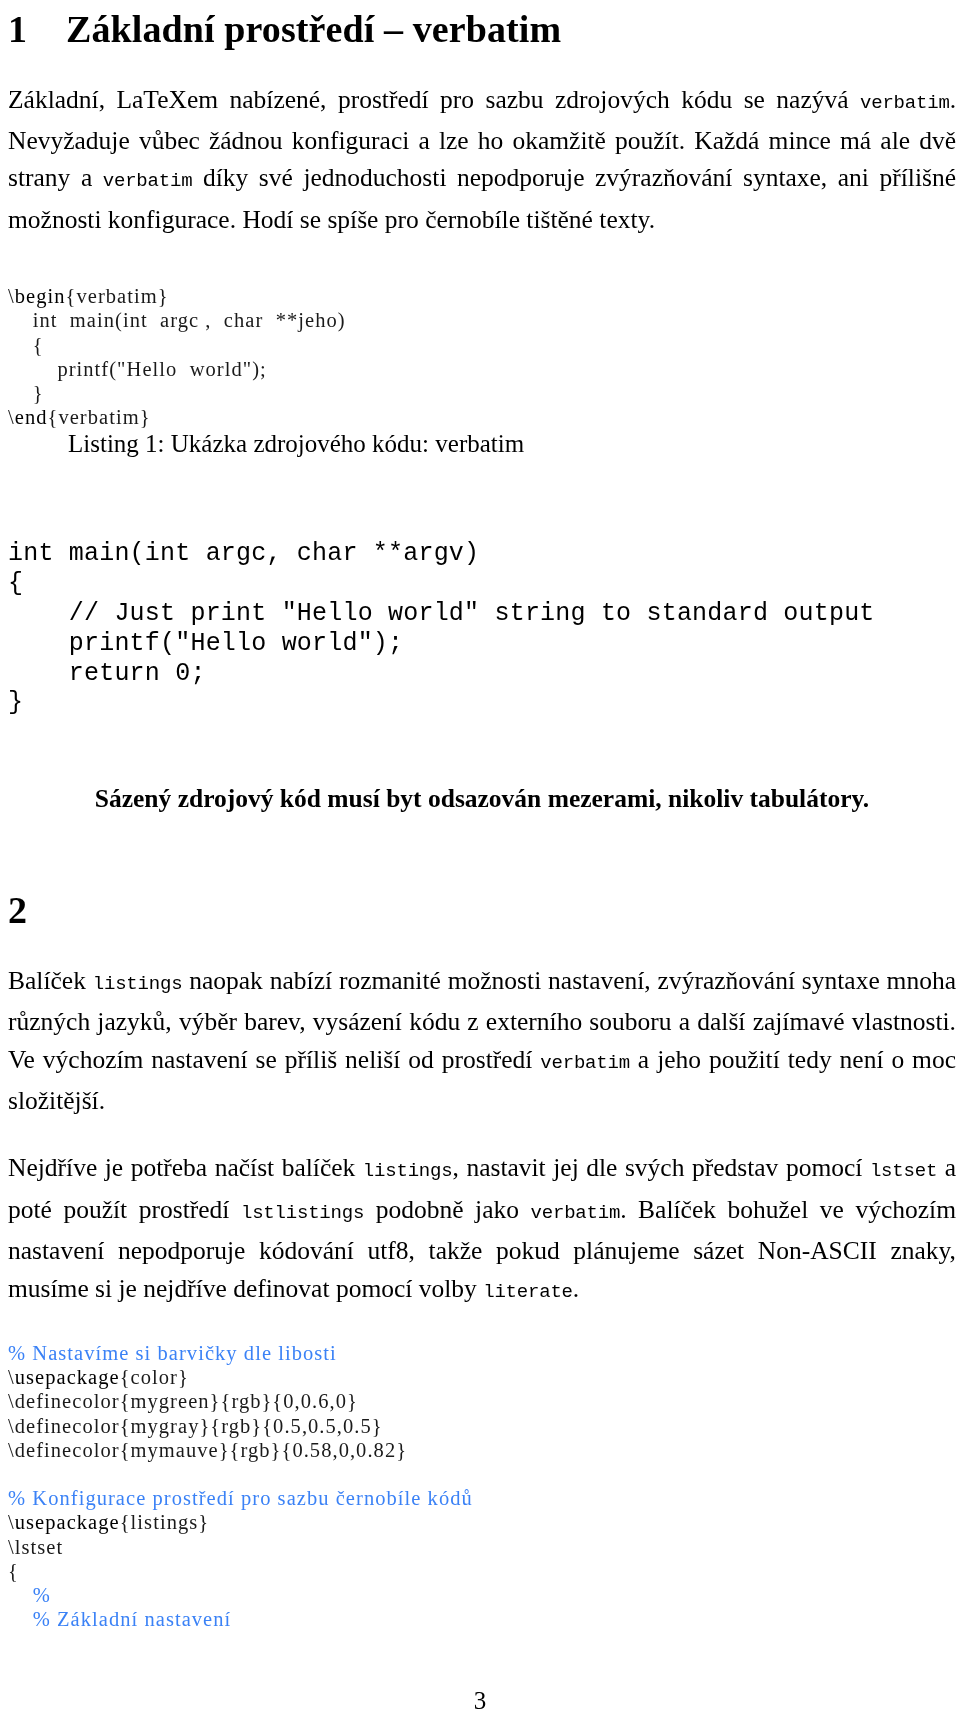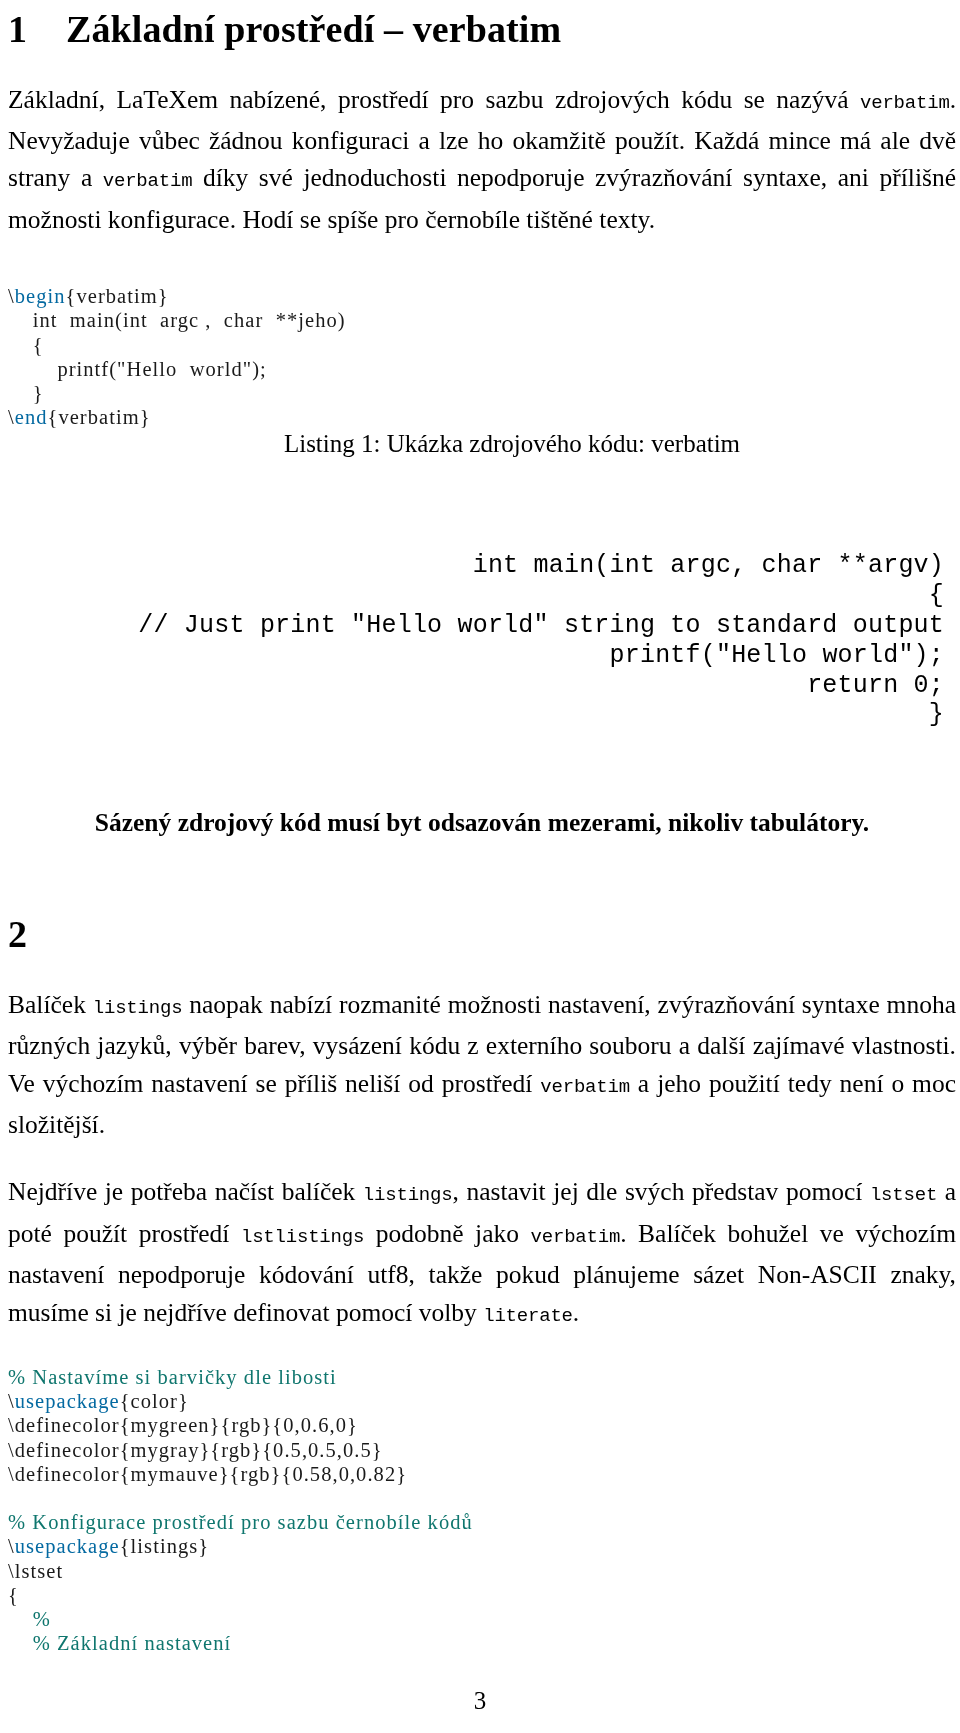--- a/index.html
+++ b/index.html
@@ -70,40 +70,39 @@
   
   .tex-listing {
     font-family: "Liberation Serif", "DejaVu Serif", serif;
     font-size: 20.5px;
     line-height: 24.2px;
     white-space: pre;
     letter-spacing: 1.05px;
     color: #1a1a1a;
     margin: 0;
   }
-  .tex-listing .kw  { color: #0369a1; }
-  .tex-listing .cmt { color: #0f766e; }
+  .tex-listing .kw  { color: #000000; }
+  .tex-listing .cmt { color: #3b82f6; }
 
   
   .verb-block {
     font-family: "Liberation Mono", "DejaVu Sans Mono", monospace;
     font-size: 25px;
     line-height: 29.8px;
     white-space: pre;
     letter-spacing: 0.2px;
-    margin: 12px;
+    margin: 0;
     color: #000;
-    text-align: right;
   }
 
   
   .listing-caption {
     font-size: 25px;
     line-height: 30px;
-    text-align: center;
+    text-align: left;
     margin: 0;
   }
   .caption-shift { padding-left: 60px; }
 
   
   .note {
     font-size: 25.5px;
     line-height: 37px;
     margin: 0;
     text-align: center;

